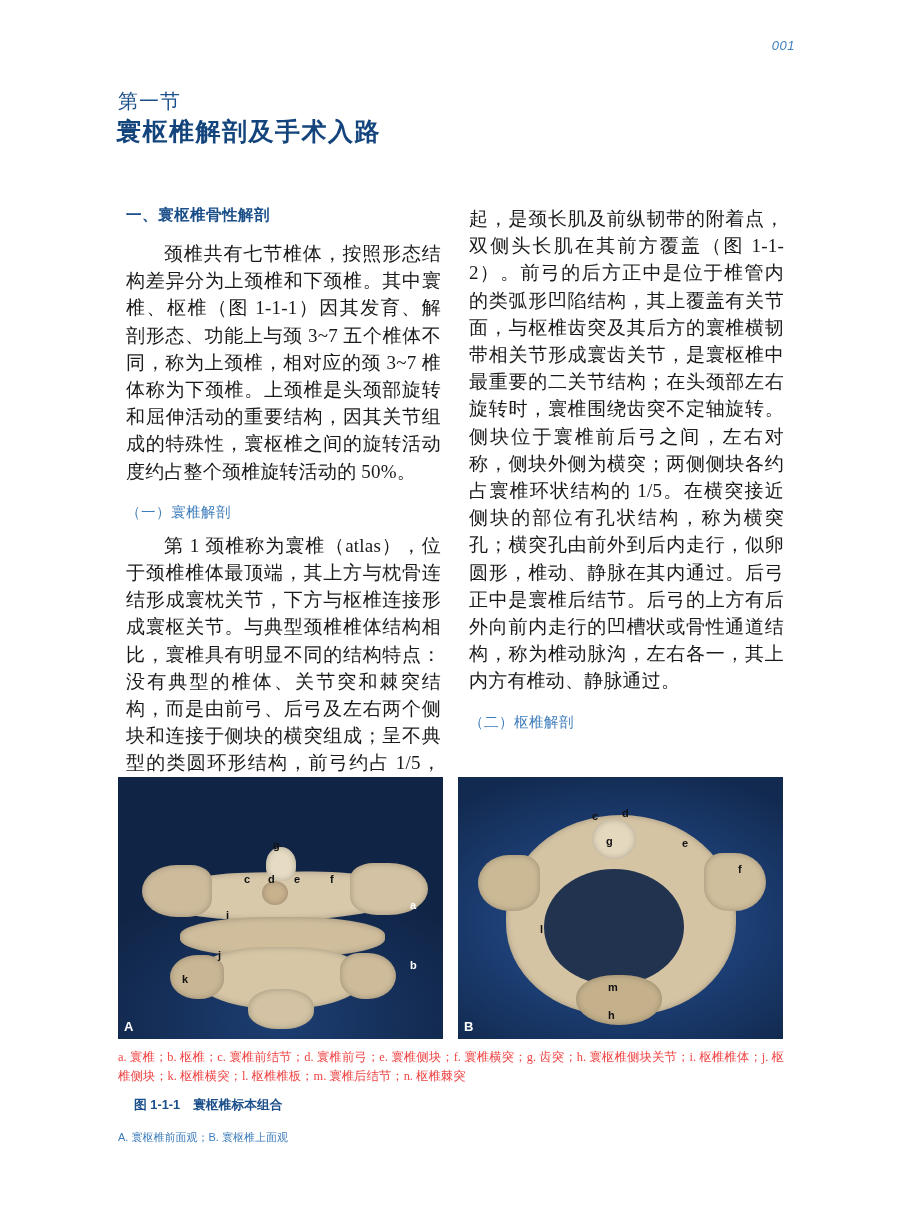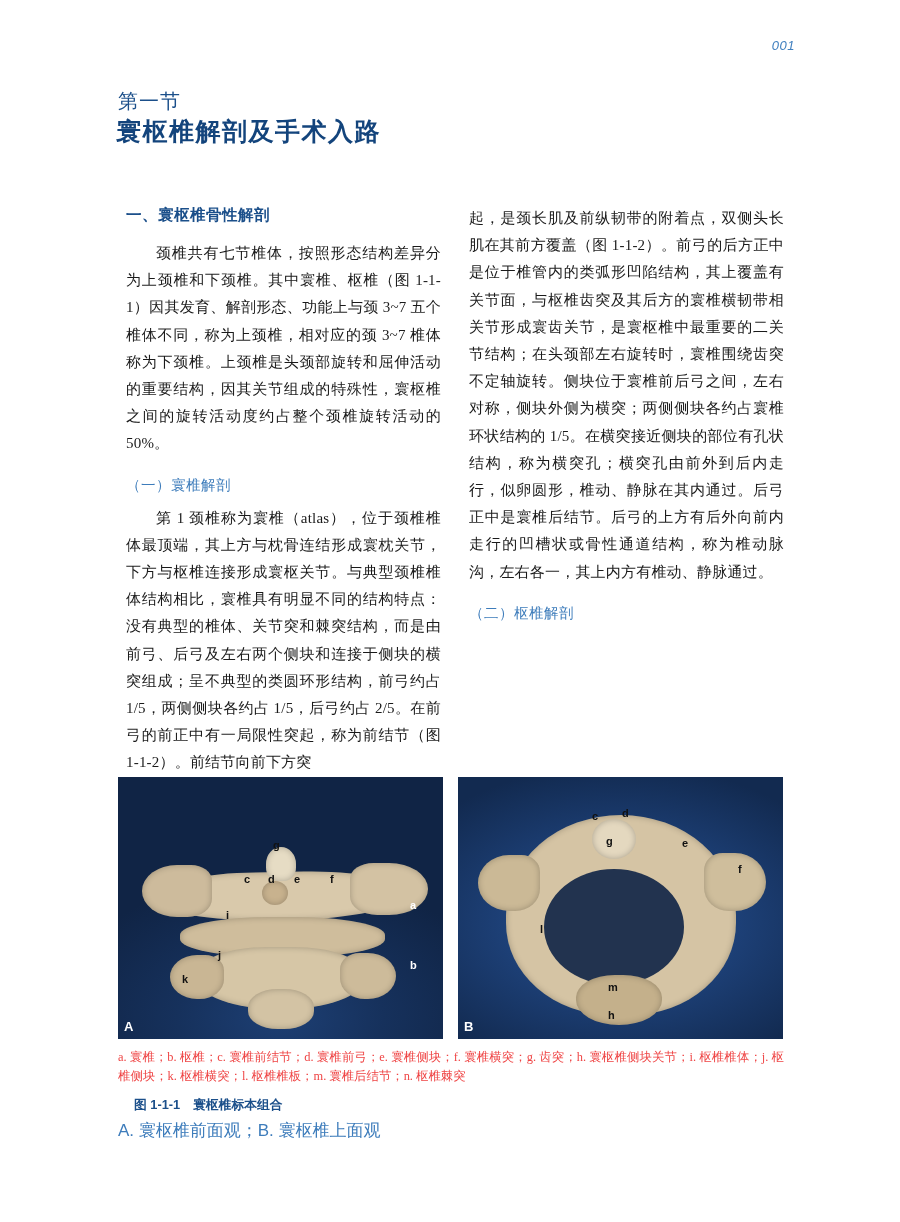--- a/index.html
+++ b/index.html
@@ -75,21 +75,21 @@
   h3.heading2 {
     margin: 18px 0 10px 0;
     font-family: "Liberation Sans", sans-serif;
     font-size: 14.5px;
     font-weight: normal;
     color: #3d7cbb;
     letter-spacing: 0.5px;
   }
   p.body {
     margin: 0 0 2px 0;
-    font-size: 15px;
+    font-size: 19px;
     line-height: 27.2px;
     text-align: justify;
     text-justify: inter-ideograph;
     text-indent: 2em;
     letter-spacing: 0.2px;
   }
   p.body.noindent { text-indent: 0; }
 
   .figure-block {
     position: absolute;
@@ -157,23 +157,23 @@
   }
   .fig-title {
     margin-top: 11px;
     font-family: "Liberation Sans", sans-serif;
     font-size: 12.8px;
     color: #1b4f8a;
     font-weight: bold;
     padding-left: 16px;
   }
   .fig-sub {
-    margin-top: 5px;
-    font-family: "Liberation Sans", sans-serif;
-    font-size: 17px;
+    margin-top: 16px;
+    font-family: "Liberation Sans", sans-serif;
+    font-size: 11px;
     color: #3d7cbb;
   }
 </style>
 </head>
 <body>
 
 <div class="page">
 
   <div class="page-number">001</div>
 

